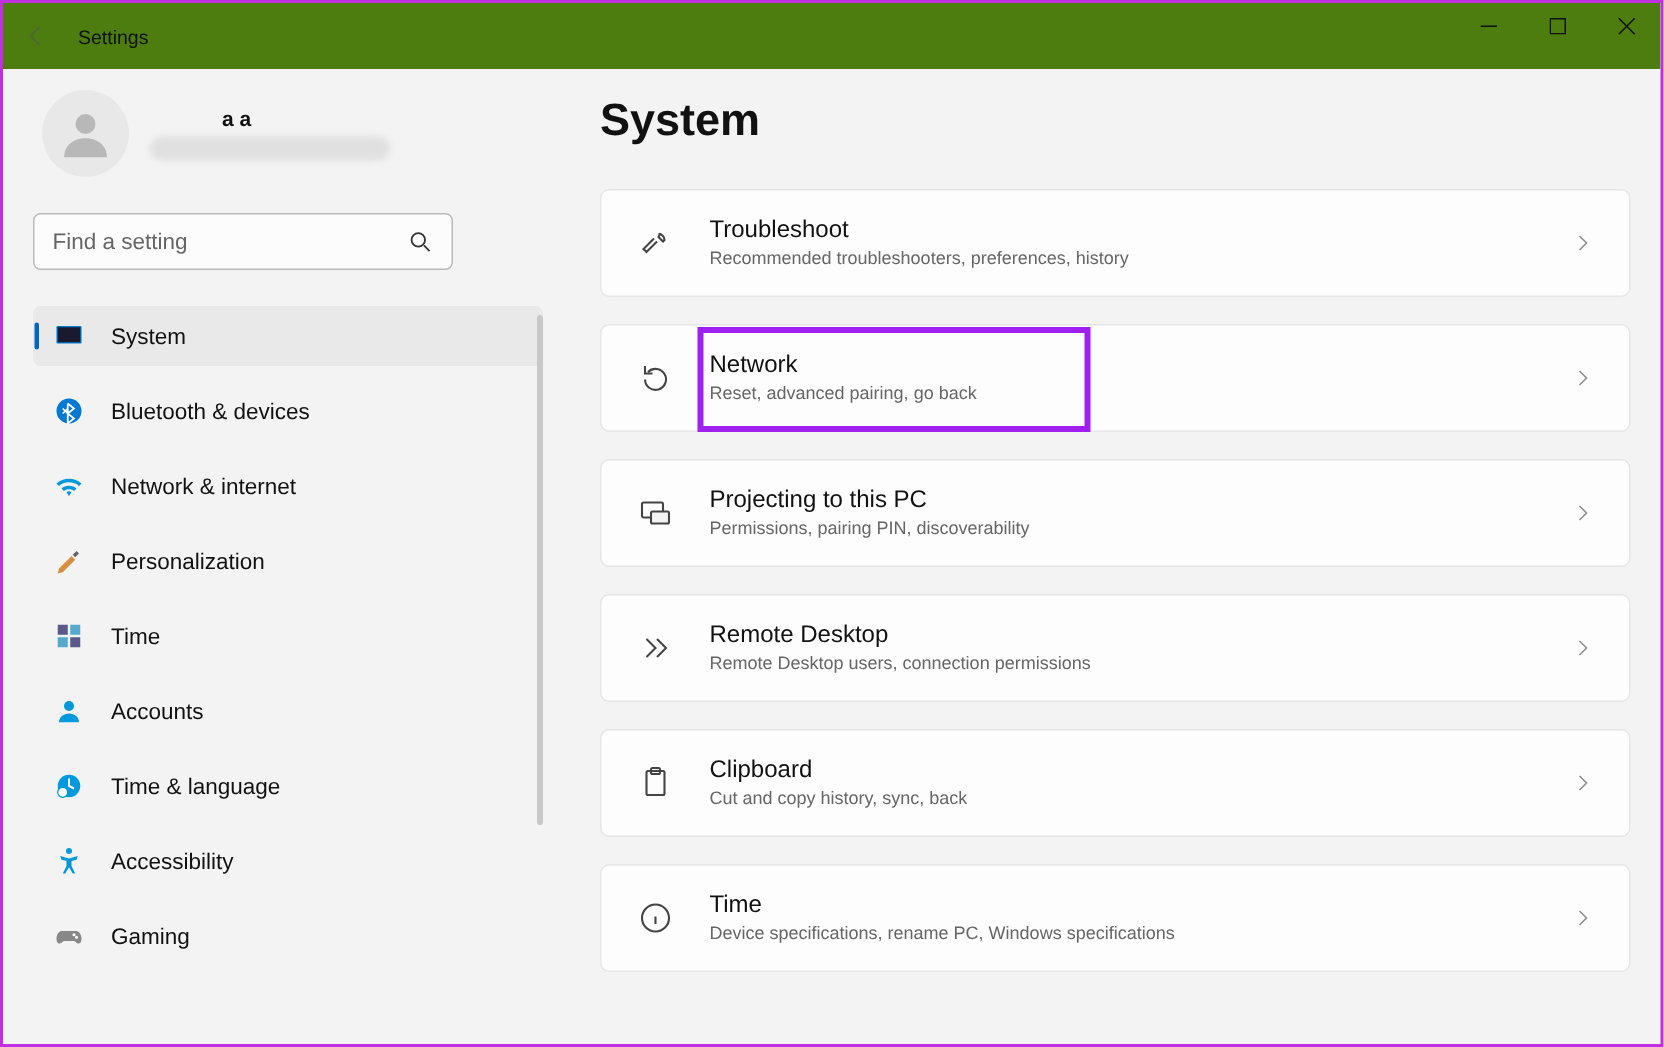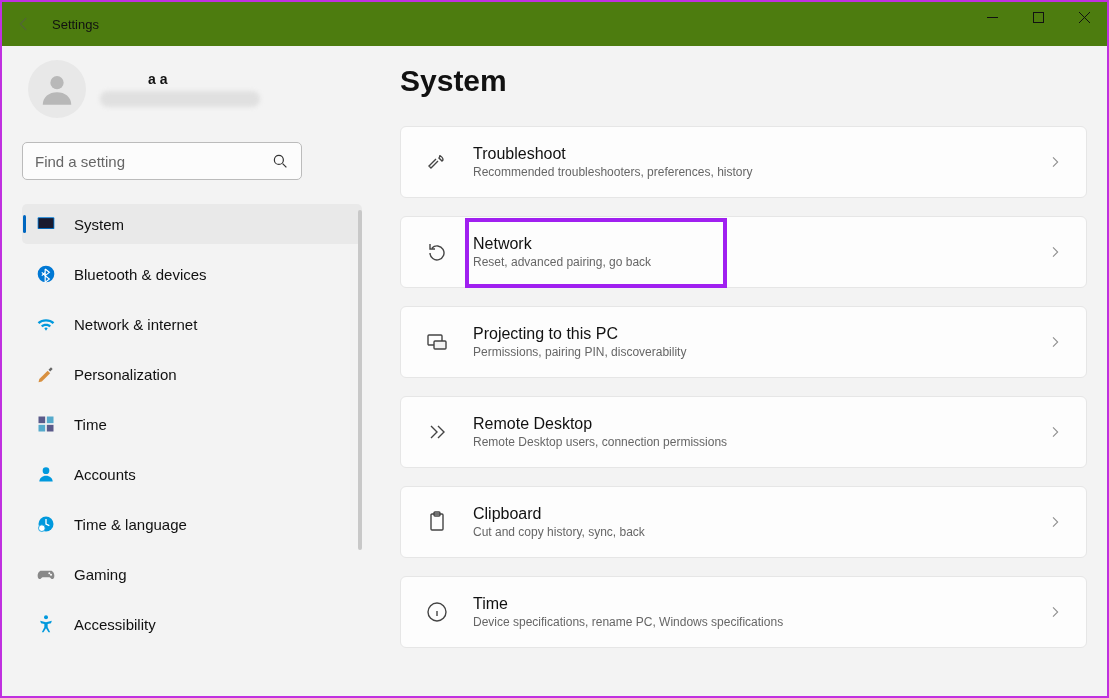--- a/index.html
+++ b/index.html
@@ -198,37 +198,37 @@
           <svg viewBox="0 0 24 24" width="20" height="20">
               <circle cx="12" cy="12" r="9" fill="#0099dd"></circle>
               <path d="M12 6v6l4 2" stroke="#fff" stroke-width="1.6" fill="none"></path>
               <circle cx="7" cy="17" r="4" fill="#fff" stroke="#0099dd"></circle>
             </svg>
         </div>
         <span>Time &amp; language</span>
       </div>
       <div class="nav-item">
         <div class="nav-icon">
+          <svg viewBox="0 0 24 24" width="20" height="20" fill="#0099dd">
+              <circle cx="12" cy="4" r="2.4"></circle>
+              <path d="M5 8l7 2 7-2-1 3-4 1v4l3 6h-2l-3-5-3 5h-2l3-6v-4l-4-1z"></path>
+            </svg>
+        </div>
+        <span>Accessibility</span>
+      </div>
+      <div class="nav-item">
+        <div class="nav-icon">
           <svg viewBox="0 0 24 24" width="20" height="20" fill="#888">
               <path d="M6 8h12c2 0 4 3 4 6s-1 4-3 4c-1 0-2-2-3-2h-8c-1 0-2 2-3 2-2 0-3-1-3-4s2-6 4-6z"></path>
               <circle cx="16" cy="11" r="1.2" fill="#fff"></circle>
               <circle cx="18" cy="13" r="1.2" fill="#fff"></circle>
             </svg>
         </div>
         <span>Gaming</span>
       </div>
-      <div class="nav-item">
-        <div class="nav-icon">
-          <svg viewBox="0 0 24 24" width="20" height="20" fill="#0099dd">
-              <circle cx="12" cy="4" r="2.4"></circle>
-              <path d="M5 8l7 2 7-2-1 3-4 1v4l3 6h-2l-3-5-3 5h-2l3-6v-4l-4-1z"></path>
-            </svg>
-        </div>
-        <span>Accessibility</span>
-      </div>
     </div>
   </div>
 
   <div class="main">
     <div class="page-title">System</div>
 
     <div class="card">
       <div class="card-icon">
         <svg viewBox="0 0 24 24" width="24" height="24" fill="none" stroke="#444" stroke-width="1.4">
             <path d="M14 6a4 4 0 0 1 4 4l-1 1-3-3 1-2zM13 11l-7 7-2-2 7-7"></path>

